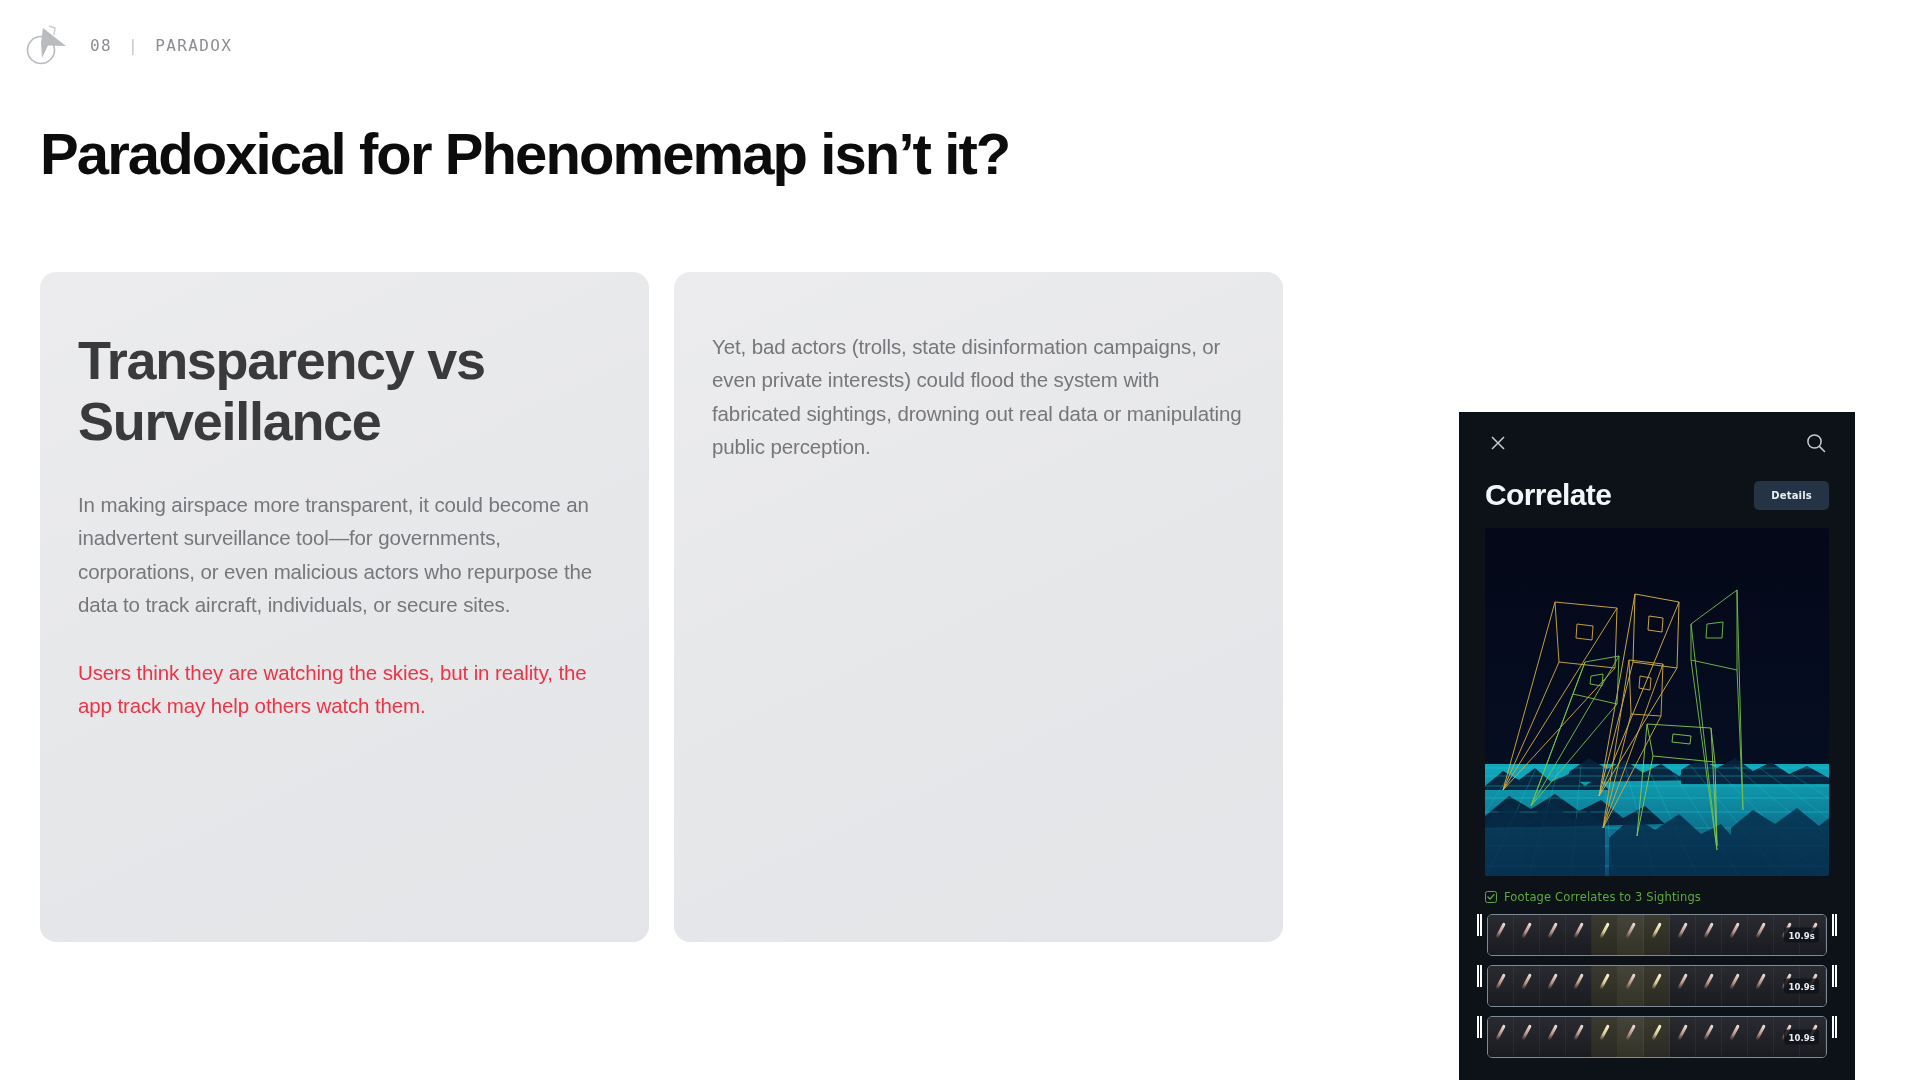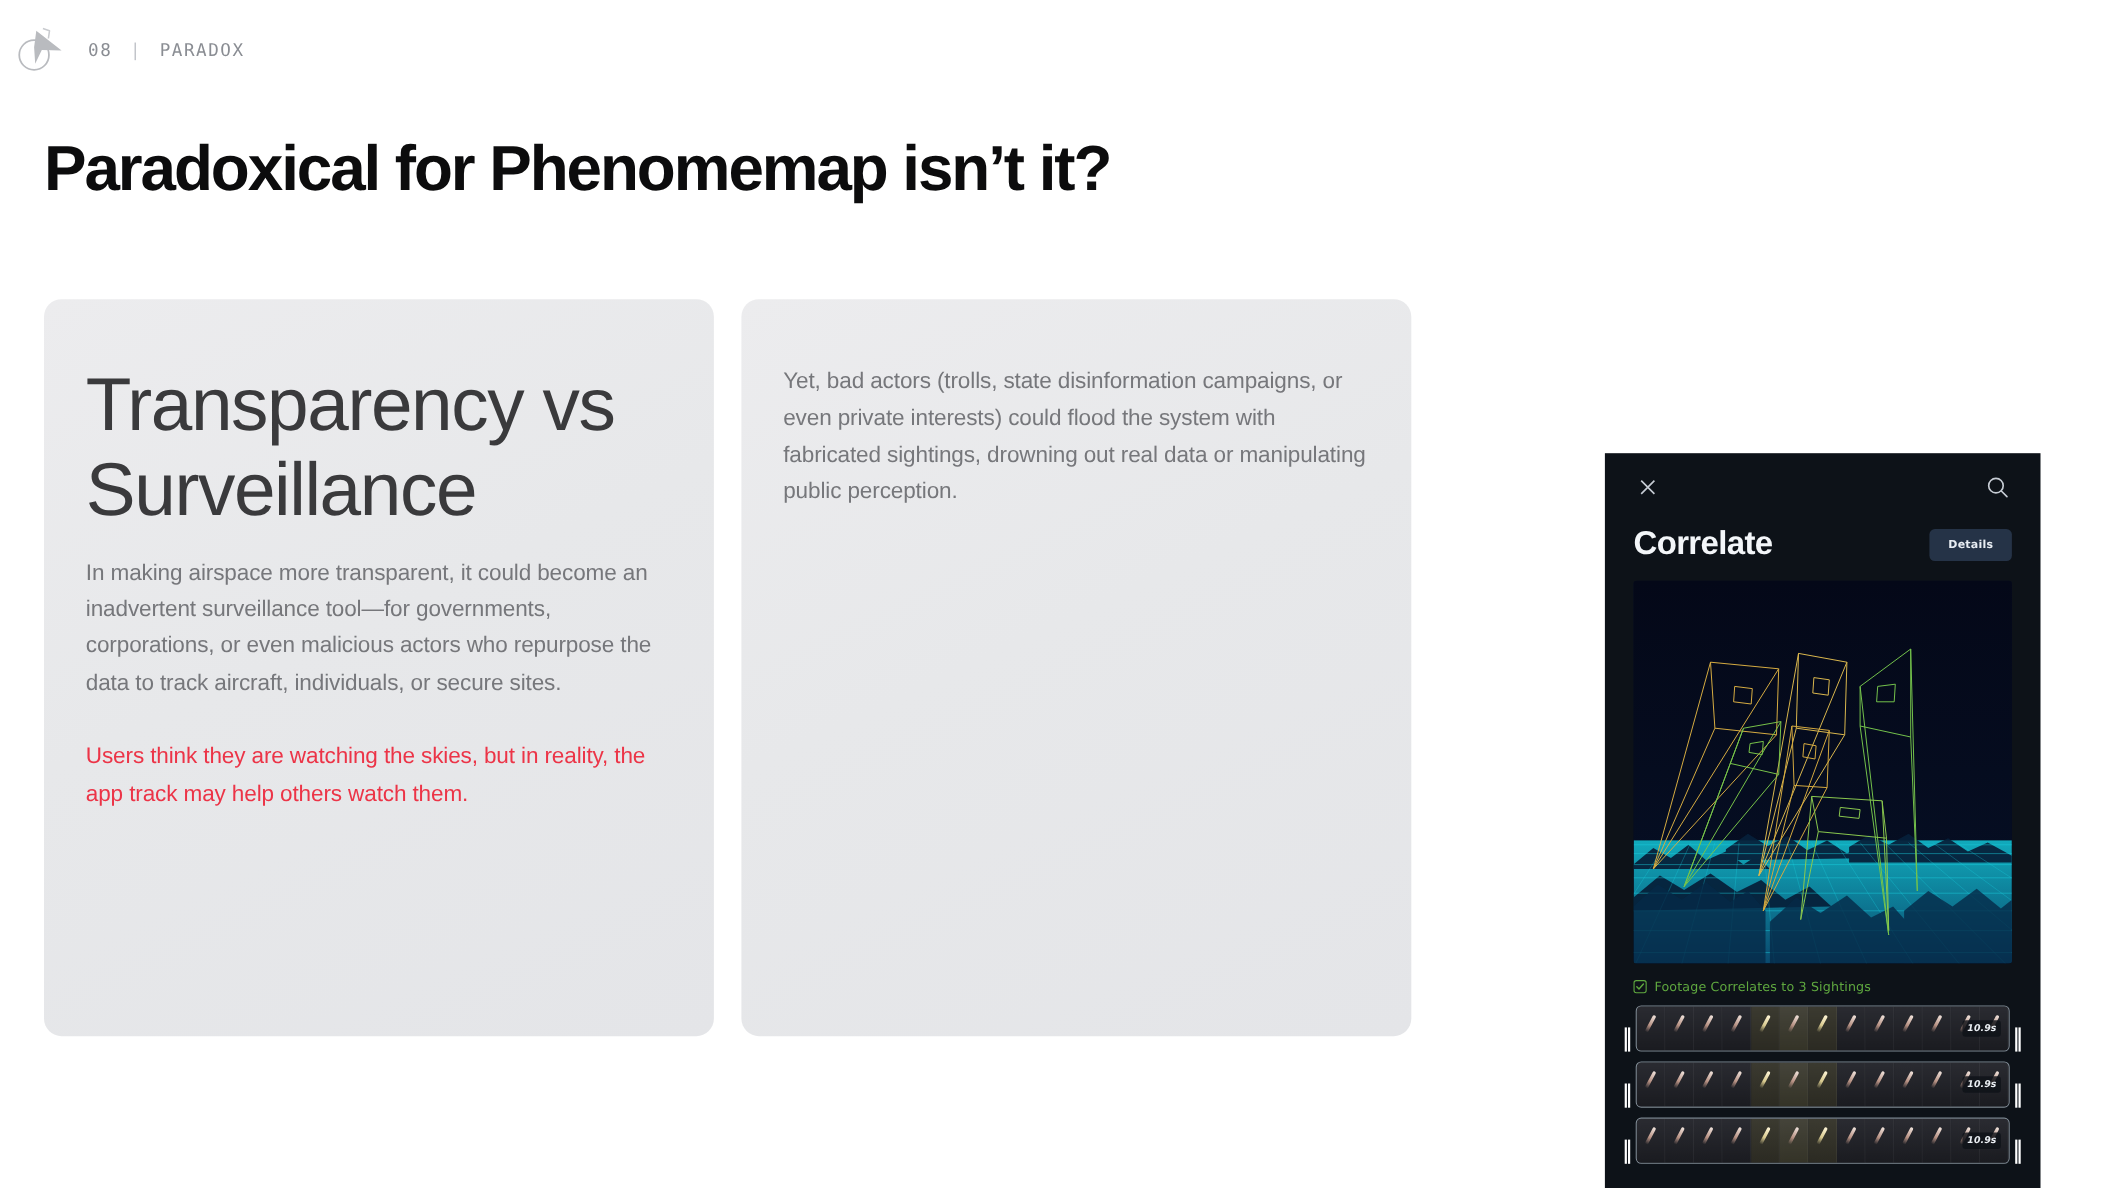--- a/index.html
+++ b/index.html
@@ -14,21 +14,21 @@
     background: #ffffff;
     font-family: "Liberation Sans", sans-serif;
     -webkit-font-smoothing: antialiased;
     position: relative;
   }
 
   
   .slide-header {
     position: absolute;
     top: 18px;
-    left: 12px;
+    left: 22px;
     display: flex;
     align-items: center;
     gap: 16px;
     height: 52px;
   }
   .brand-logo {
     width: 52px;
     height: 52px;
     position: relative;
     flex: 0 0 52px;
@@ -72,26 +72,26 @@
     gap: 25px;
   }
   .card {
     width: 609px;
     height: 670px;
     border-radius: 16px;
     padding: 58px 38px 40px 38px;
     background: linear-gradient(155deg, #ececee 0%, #e7e8ea 45%, #e4e5e8 100%);
   }
   .card-heading {
-    font-size: 68px;
+    font-size: 54px;
     line-height: 1.13;
     letter-spacing: -1.3px;
-    font-weight: 400;
+    font-weight: 700;
     color: #3a3a3c;
-    margin-bottom: 20px;
+    margin-bottom: 36px;
   }
   .card-body {
     font-size: 20.5px;
     line-height: 1.63;
     letter-spacing: -0.12px;
     color: #76777b;
     margin-bottom: 34px;
   }
   .card-highlight {
     font-size: 20.5px;
@@ -183,24 +183,23 @@
   .check-box svg { display: block; }
 
   .clip-list {
     margin: 0 18px;
     display: flex;
     flex-direction: column;
     gap: 9px;
   }
   .clip-row {
     display: flex;
-    align-items: flex-end;
+    align-items: flex-start;
     gap: 5px;
     height: 42px;
-    font-style: italic;
   }
   .grip {
     width: 5px;
     height: 22px;
     display: flex;
     gap: 1.5px;
     flex: 0 0 5px;
   }
   .grip i {
     width: 1.6px;

